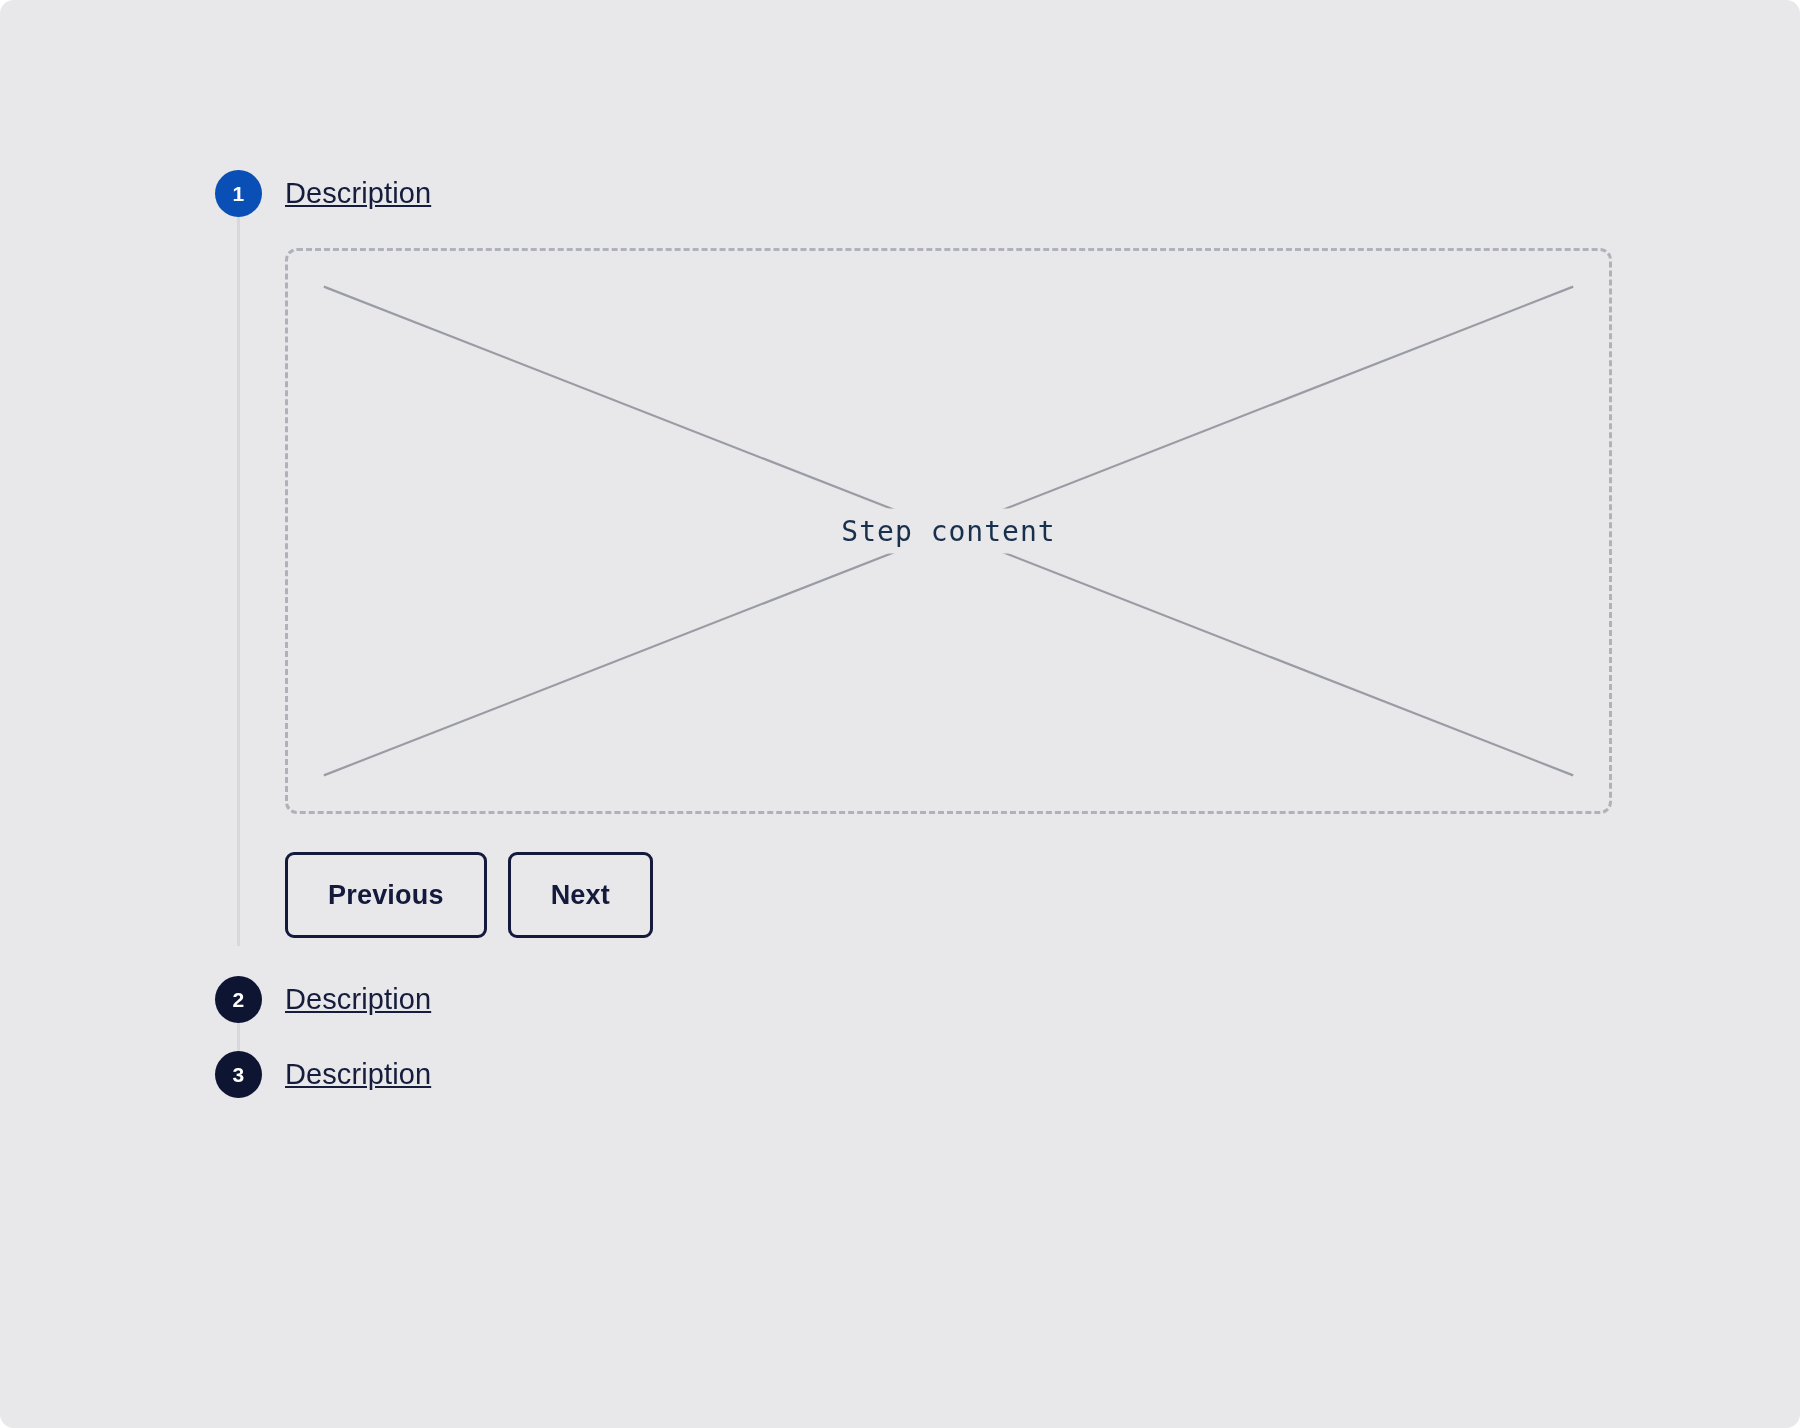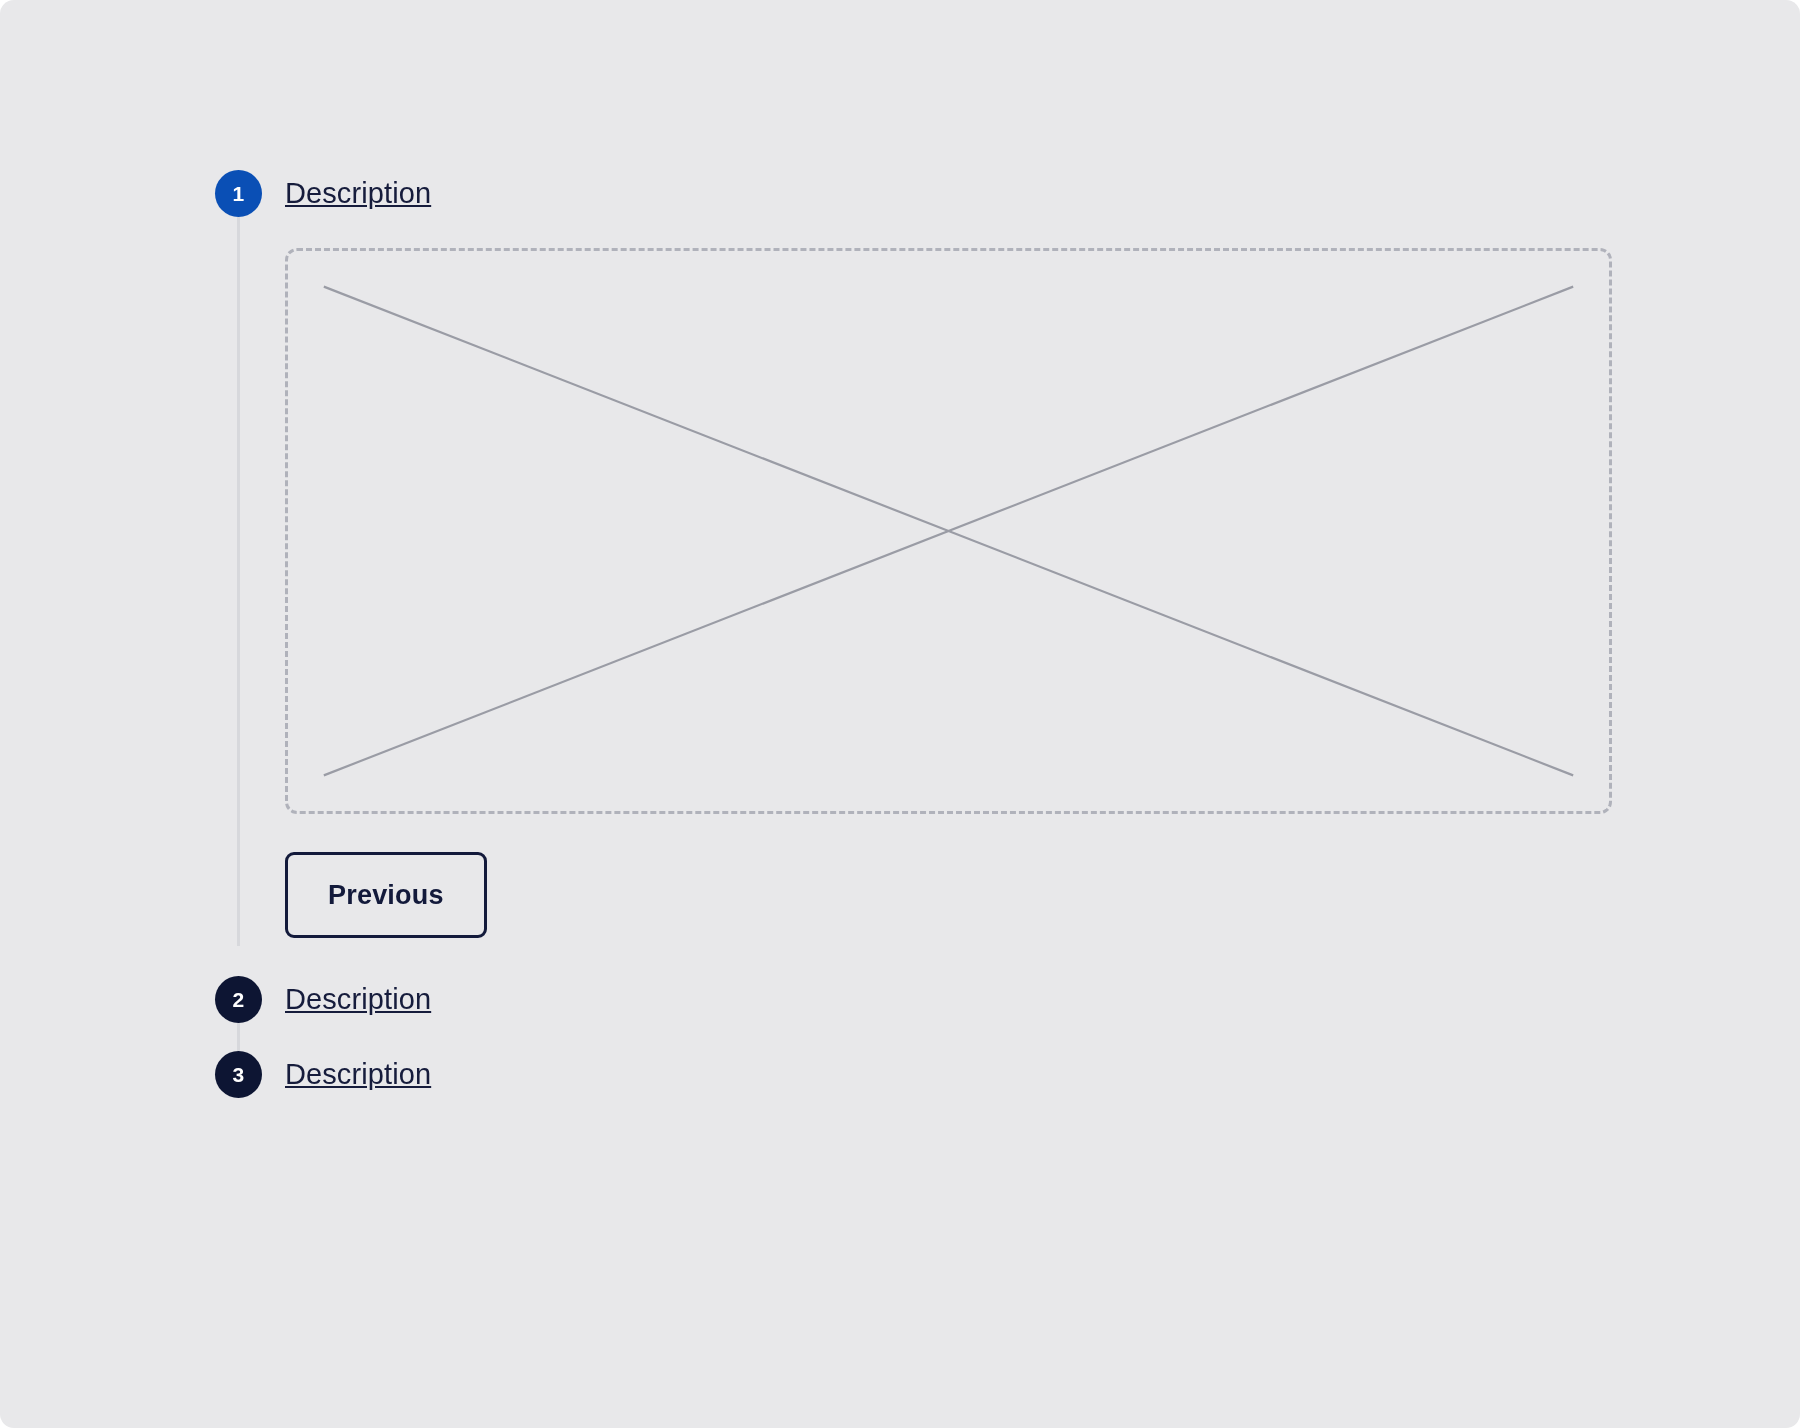--- a/index.html
+++ b/index.html
@@ -160,24 +160,26 @@
 
       <div class="step-title">Description</div>
 
       <div class="step-body">
 
         <div class="placeholder">
           <svg viewBox="0 0 1327 566" preserveAspectRatio="none">
             <line x1="36" y1="36" x2="1291" y2="530" stroke="#9a9ca5" stroke-width="2.2"></line>
             <line x1="1291" y1="36" x2="36" y2="530" stroke="#9a9ca5" stroke-width="2.2"></line>
           </svg>
+          <div class="placeholder-label">Step content</div>
         </div>
 
         <div class="button-row">
           <button class="wizard-button">Previous</button>
+          <button class="wizard-button">Next</button>
         </div>
 
       </div>
     </div>
 
     <div class="step-2-spacer"></div>
 
     <div class="step">
       <div class="step-connector"></div>
 

